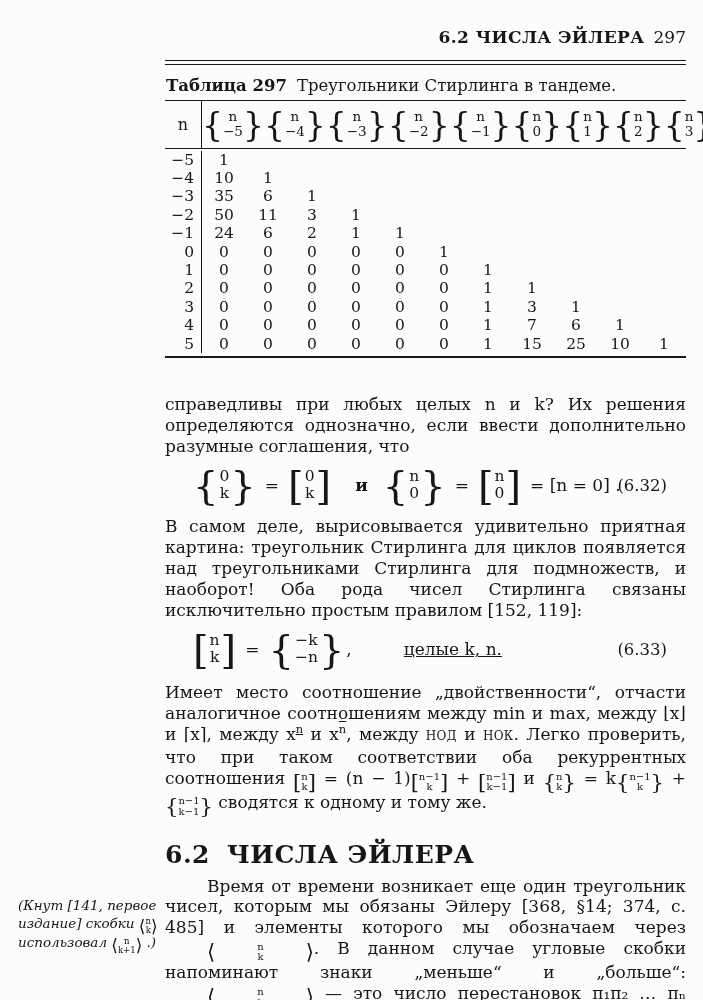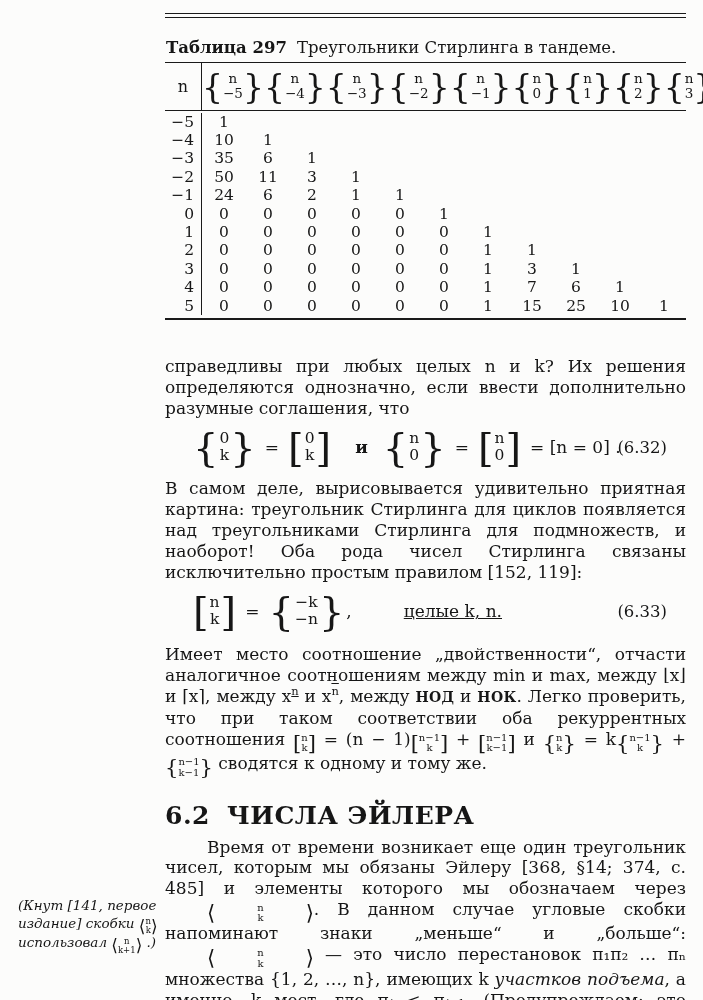--- a/index.html
+++ b/index.html
@@ -10,21 +10,21 @@
   
   .runhead{margin-top:27px;text-align:right;font-size:17px;white-space:nowrap;}
   .runhead .sec{font-weight:bold;letter-spacing:0.4px;}
   .runhead .pg{font-weight:normal;margin-left:9px;}
 
   
   .tbl{margin-top:13px;}
   .rule-double{height:2.5px;border-top:1.5px solid #1a1a1a;border-bottom:1px solid #1a1a1a;}
   .rule{border-top:1.5px solid #1a1a1a;height:0;}
   .rule-thick{border-top:2px solid #1a1a1a;height:0;}
-  .tcaption{font-size:16.5px;padding:20px 0 5px 1px;}
+  .tcaption{font-size:16.5px;padding:11px 0 5px 1px;}
   .tcaption .lbl{font-weight:bold;margin-right:10px;}
   .thead{display:grid;grid-template-columns:37px repeat(11,1fr);height:47px;align-items:center;}
   .hcorner{height:100%;display:flex;align-items:center;justify-content:center;
            border-right:1.5px solid #1a1a1a;font-size:16px;}
   .hcell{display:flex;justify-content:center;}
   .tbody{padding:2px 0 3px;}
   .trow{display:grid;grid-template-columns:37px repeat(11,1fr);line-height:18.4px;font-size:15.5px;}
   .tc{text-align:center;}
   .tc.ncol{text-align:right;padding-right:7px;border-right:1.5px solid #1a1a1a;}
 
@@ -43,21 +43,21 @@
   .stk.nsz .b{font-size:17px;line-height:1;}
   .stk.nsz .c{font-size:8.5px;line-height:9px;}
 
   
   .para{font-size:17px;line-height:20.8px;text-align:justify;}
   .p1{margin-top:36px;}
   .p2{margin-top:7px;}
   .p3{margin-top:9px;}
   .p4{margin-top:7px;text-indent:42px;}
   .em{font-style:italic;}
-  .sc{font-size:14px;letter-spacing:0.3px;font-weight:bold;}
+  .sc{font-size:12px;letter-spacing:0.3px;}
   sup.fpow{font-size:11.5px;line-height:0;vertical-align:super;}
   sup.fpow.u{text-decoration:underline;}
   sup.fpow.o{text-decoration:overline;}
 
   
   .eq{position:relative;display:flex;align-items:center;min-height:48px;
       margin:5px 0 6px;padding-left:28px;font-size:17px;}
   .eq .gap{width:9px;}
   .eq .andword{font-weight:bold;margin:0 15px;}
   .eq .eqtag{position:absolute;right:19px;font-size:16.5px;}
@@ -72,20 +72,21 @@
   .mnote{position:absolute;left:18px;top:897px;width:140px;font-style:italic;
          font-size:13.5px;line-height:17.5px;text-align:left;}
 </style>
 </head>
 <body>
 
 <div class="page">
 
   <div class="content">
 
+    <div class="runhead"><span class="sec">6.2 ЧИСЛА ЭЙЛЕРА</span><span class="pg">297</span></div>
 
     <div class="tbl">
       <div class="rule-double"></div>
       <div class="tcaption"><span class="lbl">Таблица 297</span><span>Треугольники Стирлинга в тандеме.</span></div>
       <div class="rule"></div>
       <div class="thead">
         <div class="hcorner">n</div>
       <div class="hcell">
             <span class="stk h">
               <span class="b">{</span>

